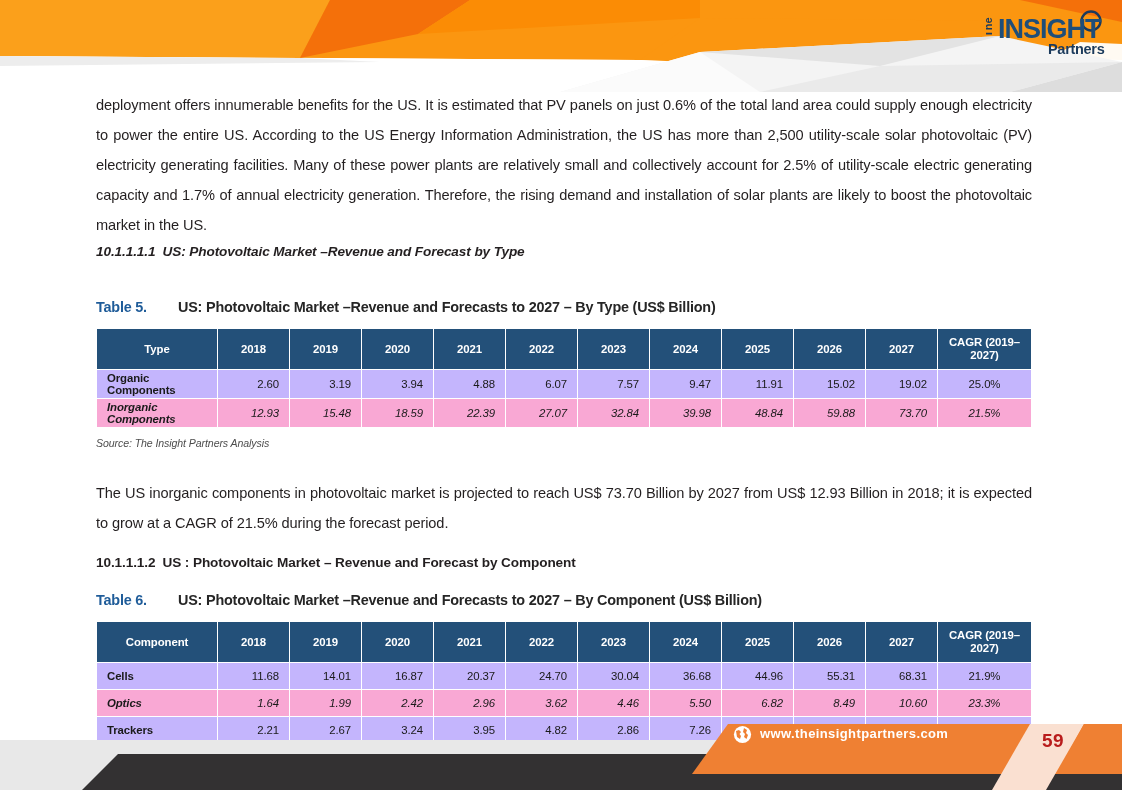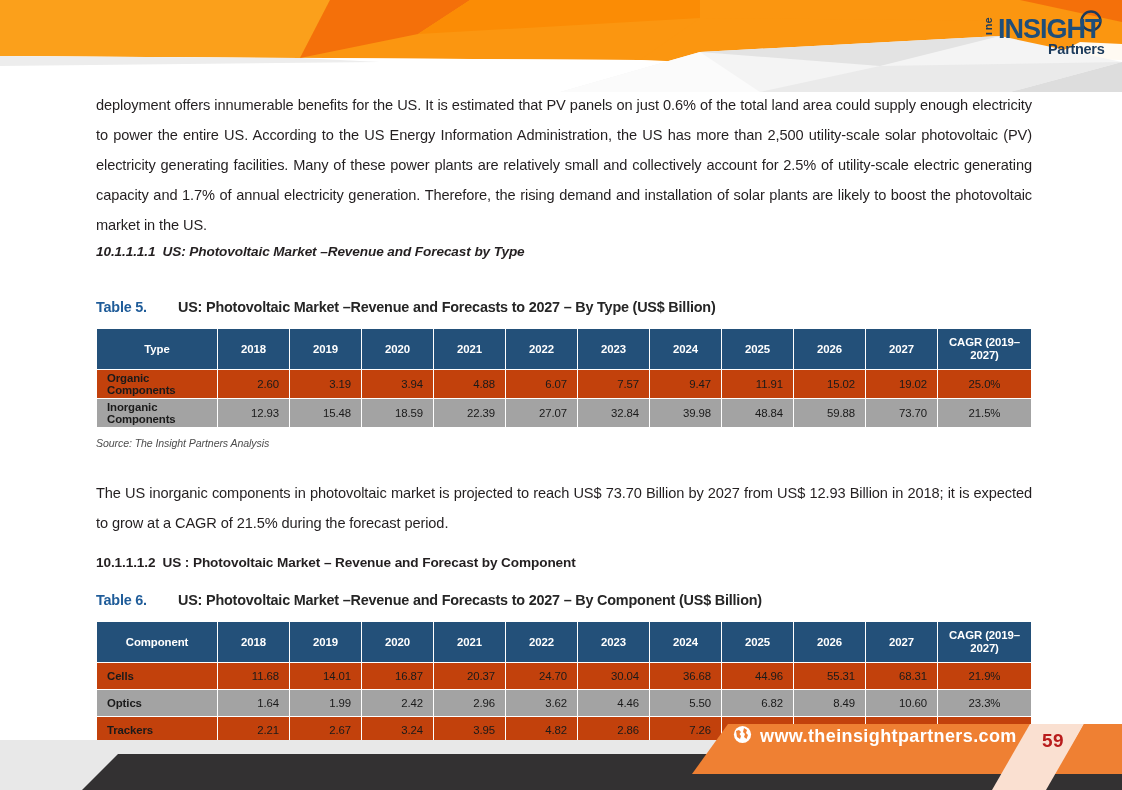--- a/index.html
+++ b/index.html
@@ -104,22 +104,22 @@
     line-height: 13px;
   }
   table.dtable td {
     font-size: 11.4px;
     color: #1a1a1a;
     height: 26px;
     padding: 2px 9px;
     vertical-align: middle;
     letter-spacing: -0.1px;
   }
-  table.dtable tr.r-odd td { background: #c2410c; }
-  table.dtable tr.r-even td { background: #a3a3a3; }
+  table.dtable tr.r-odd td { background: #c4b5fd; }
+  table.dtable tr.r-even td { background: #f9a8d4; font-style: italic; }
   table.dtable td.label {
     text-align: left;
     font-weight: bold;
     padding-left: 10px;
   }
   table.dtable tr.r-even td.label,
   table.dtable tr.r-odd td.label { font-weight: bold; }
   table.dtable td.num { text-align: right; padding-right: 10px; }
   table.dtable td.cagr { text-align: center; padding: 2px 4px; }
 
@@ -143,21 +143,21 @@
     top: 54px;
     font-size: 13.6px;
     font-weight: bold;
     color: #1b3a5c;
     letter-spacing: -0.1px;
   }
   .footer-url {
     position: absolute;
     left: 760px;
     top: 28px;
-    font-size: 18px;
+    font-size: 13px;
     font-weight: bold;
     color: #ffffff;
     letter-spacing: 0.4px;
     white-space: nowrap;
   }
   .globe-icon {
     position: absolute;
     left: 733px;
     top: 27px;
     width: 19px;

